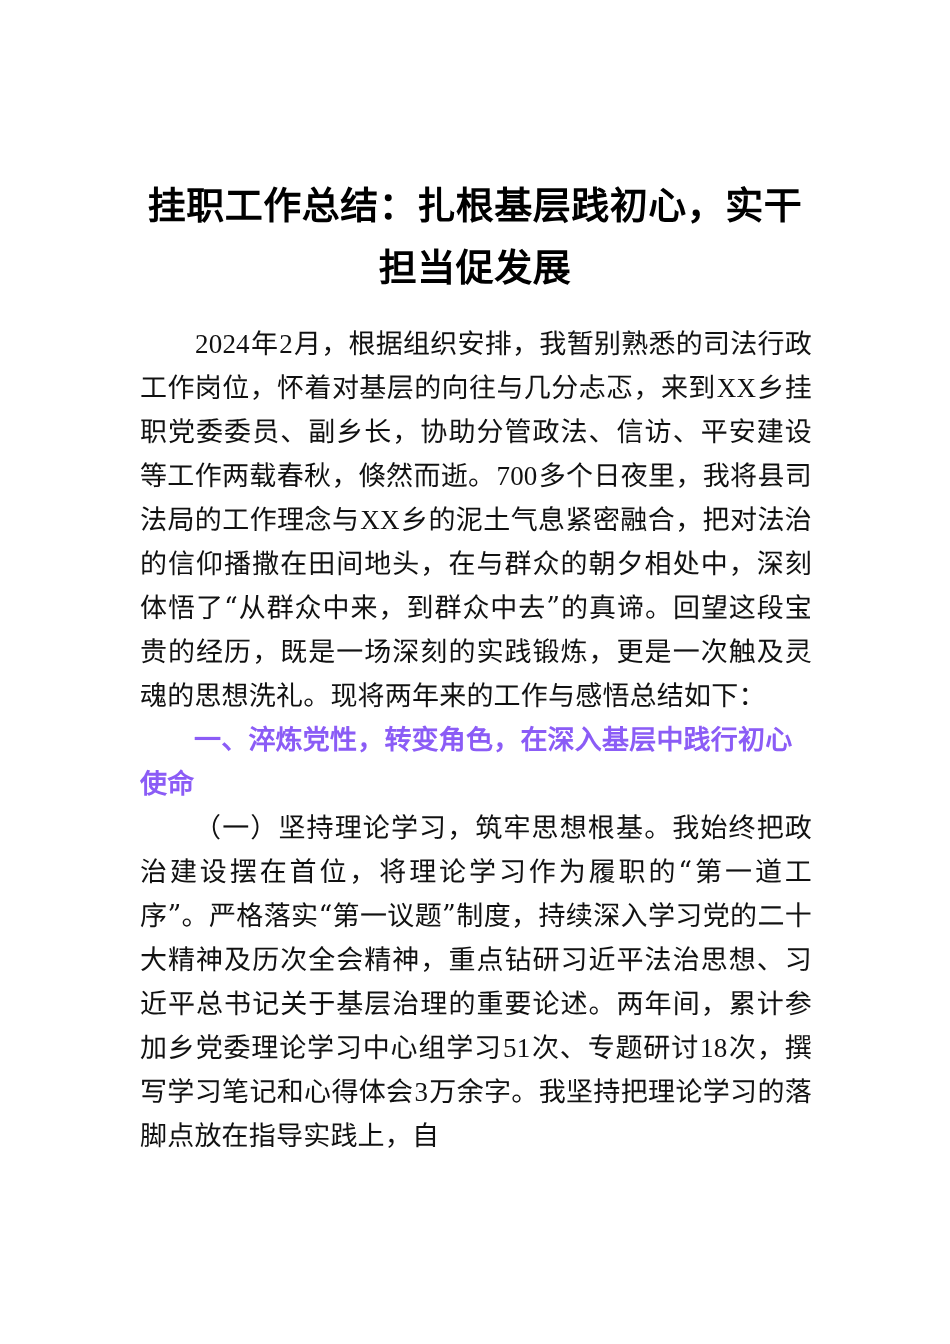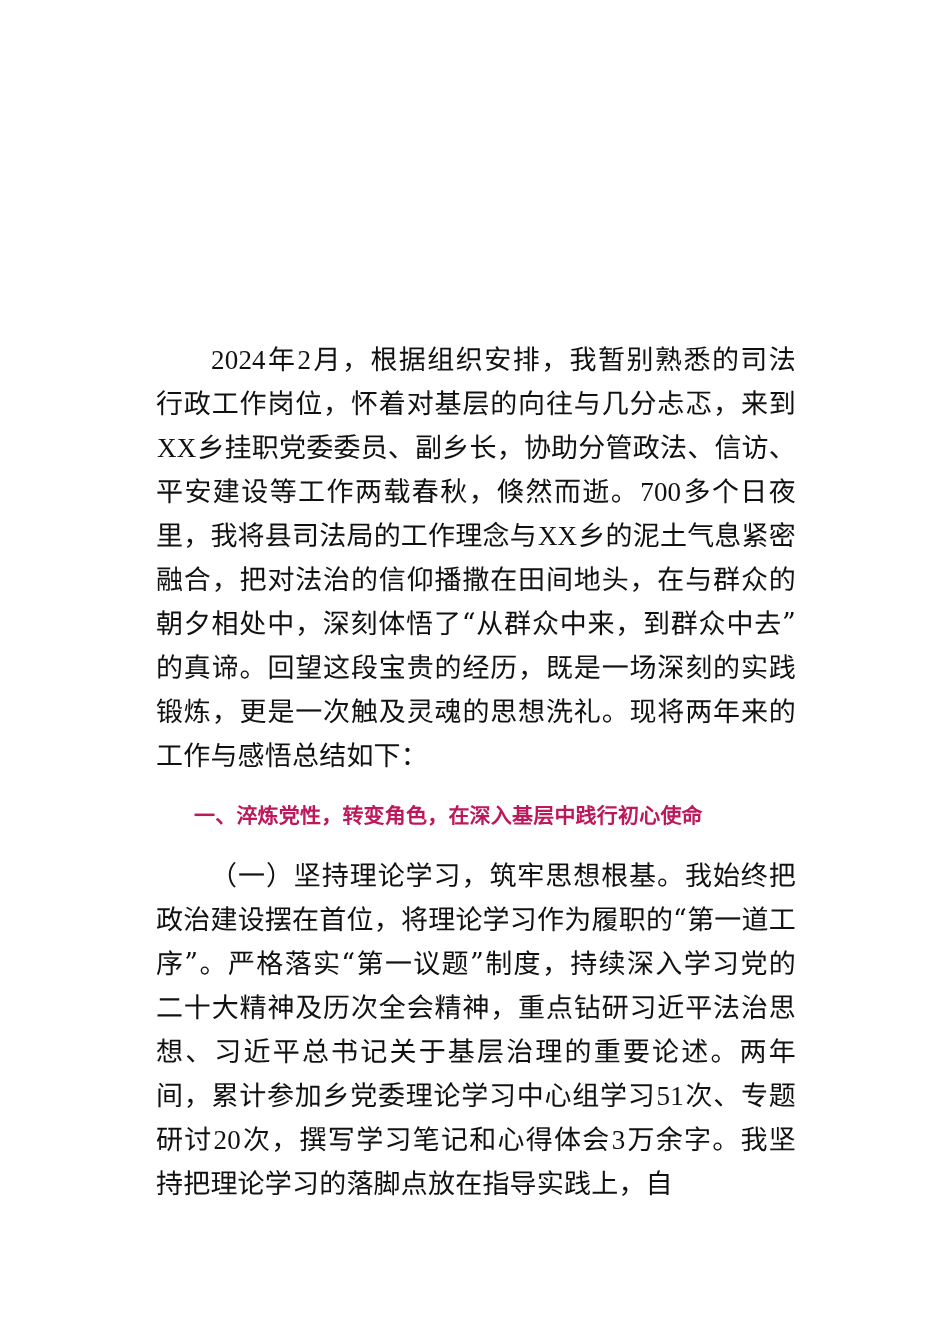--- a/index.html
+++ b/index.html
@@ -44,53 +44,54 @@
     width: 672px;
   }
 
   .para {
     font-family: "DejaVu Serif", "Liberation Serif", serif;
     font-size: 27px;
     line-height: 44px;
     text-align: justify;
     text-justify: inter-ideograph;
     text-indent: 54px;
-    margin: 16px;
+    margin: 0;
     color: #111111;
     letter-spacing: 0.2px;
     word-break: break-all;
   }
 
   .heading1 {
     font-family: "Liberation Sans", "DejaVu Sans", sans-serif;
     font-weight: bold;
-    font-size: 21px;
+    font-size: 27px;
     line-height: 44px;
     text-indent: 54px;
     margin: 0;
-    color: #be185d;
+    color: #8b5cf6;
     letter-spacing: 0.2px;
   }
 
   
   .lat {
     font-family: "Liberation Serif", "DejaVu Serif", serif;
     padding: 0 1px;
   }
 </style>
 </head>
 <body>
 
 <div class="page">
 
+  <h1 class="doc-title">挂职工作总结：扎根基层践初心，实干担当促发展</h1>
 
   <div class="body-flow">
 
     <p class="para"><span class="lat">2024</span>年<span class="lat">2</span>月，根据组织安排，我暂别熟悉的司法行政工作岗位，怀着对基层的向往与几分忐忑，来到<span class="lat">XX</span>乡挂职党委委员、副乡长，协助分管政法、信访、平安建设等工作两载春秋，倏然而逝。<span class="lat">700</span>多个日夜里，我将县司法局的工作理念与<span class="lat">XX</span>乡的泥土气息紧密融合，把对法治的信仰播撒在田间地头，在与群众的朝夕相处中，深刻体悟了“从群众中来，到群众中去”的真谛。回望这段宝贵的经历，既是一场深刻的实践锻炼，更是一次触及灵魂的思想洗礼。现将两年来的工作与感悟总结如下：</p>
 
     <p class="heading1">一、淬炼党性，转变角色，在深入基层中践行初心使命</p>
 
 
-    <p class="para">（一）坚持理论学习，筑牢思想根基。我始终把政治建设摆在首位，将理论学习作为履职的“第一道工序”。严格落实“第一议题”制度，持续深入学习党的二十大精神及历次全会精神，重点钻研习近平法治思想、习近平总书记关于基层治理的重要论述。两年间，累计参加乡党委理论学习中心组学习<span class="lat">51</span>次、专题研讨<span class="lat">20</span>次，撰写学习笔记和心得体会<span class="lat">3</span>万余字。我坚持把理论学习的落脚点放在指导实践上，自</p>
+    <p class="para">（一）坚持理论学习，筑牢思想根基。我始终把政治建设摆在首位，将理论学习作为履职的“第一道工序”。严格落实“第一议题”制度，持续深入学习党的二十大精神及历次全会精神，重点钻研习近平法治思想、习近平总书记关于基层治理的重要论述。两年间，累计参加乡党委理论学习中心组学习<span class="lat">51</span>次、专题研讨<span class="lat">18</span>次，撰写学习笔记和心得体会<span class="lat">3</span>万余字。我坚持把理论学习的落脚点放在指导实践上，自</p>
 
   </div>
 
 </div>
 
 </body></html>

